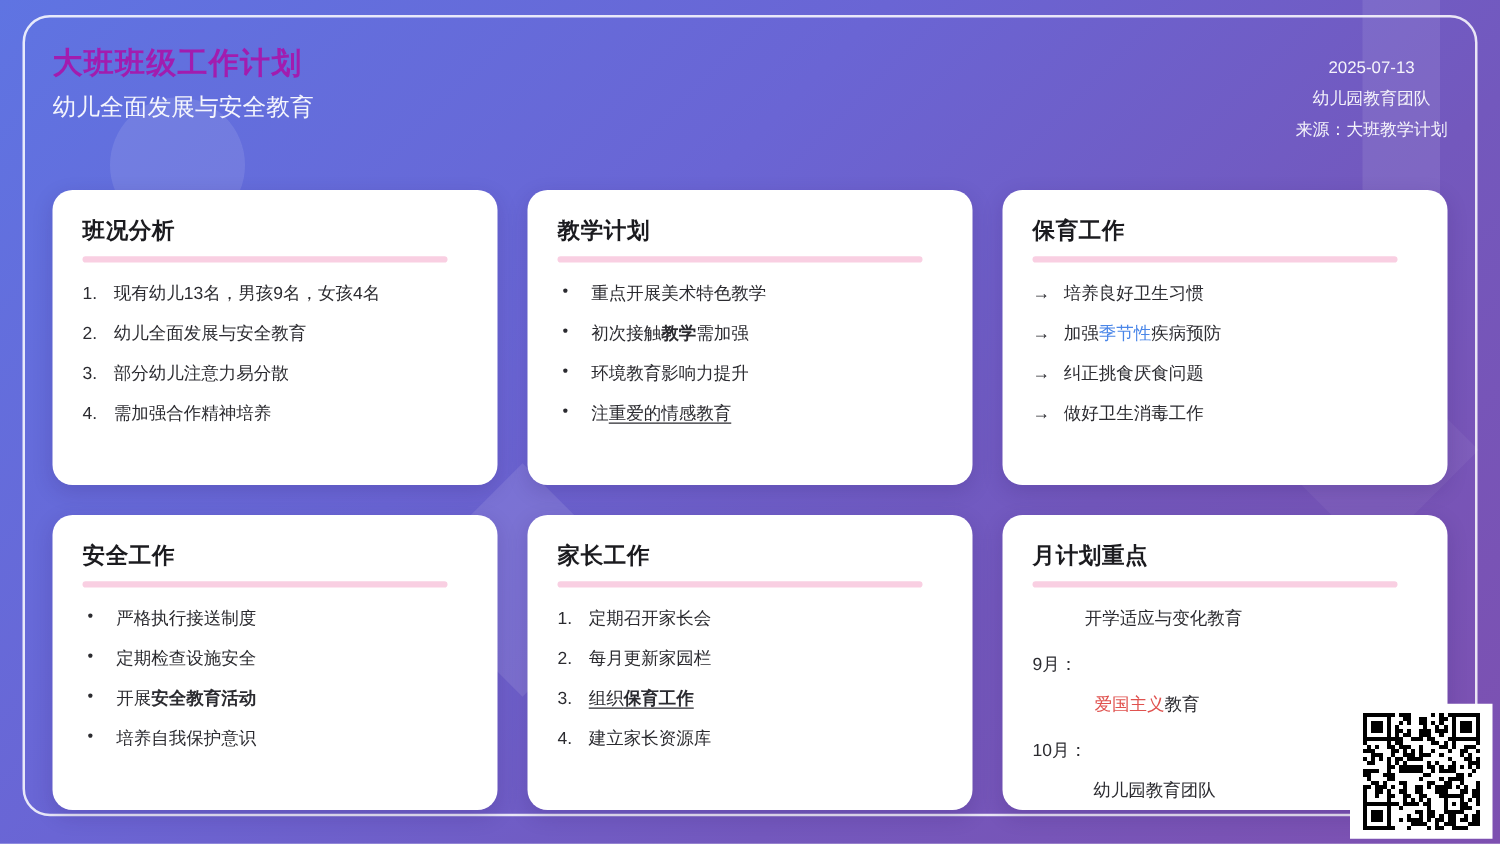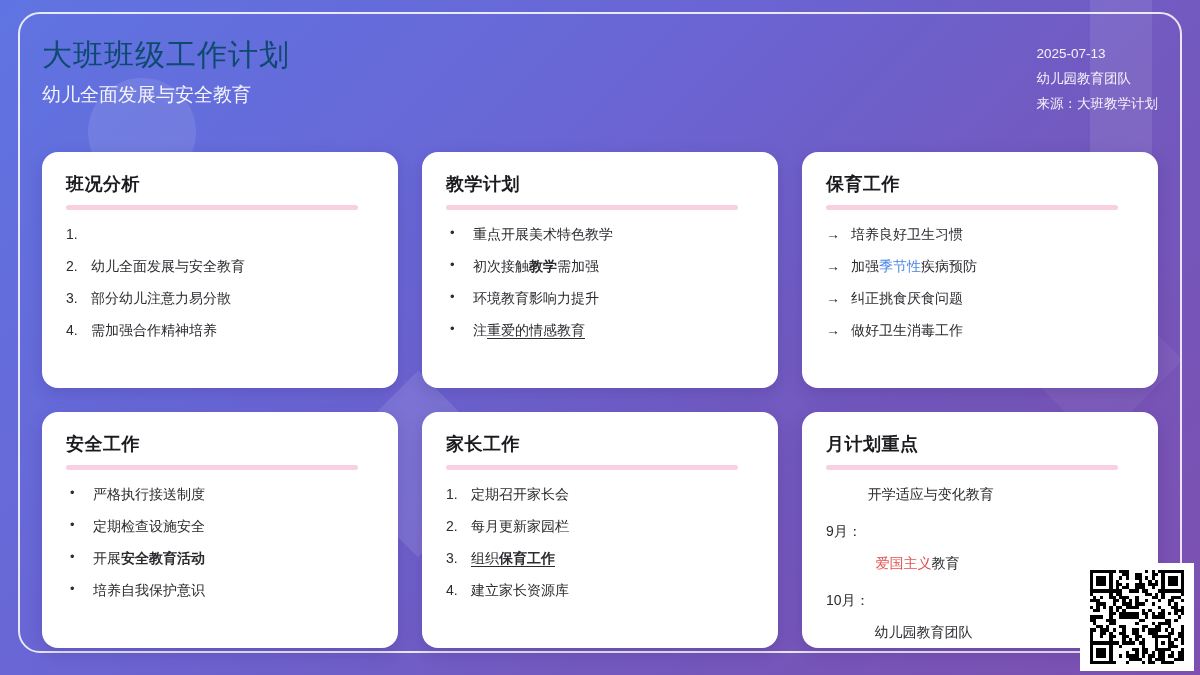--- a/index.html
+++ b/index.html
@@ -31,29 +31,29 @@
 
   
   .frame {
     position:absolute; left:18px; top:12px; right:18px; bottom:22px;
     border:2px solid rgba(255,255,255,.85); border-radius:22px;
   }
 
   
   .header { position:absolute; left:42px; top:36px; right:42px; height:100px; }
   .title {
-    font-size:30px; font-weight:normal; color:#0c4a6e; letter-spacing:1px;
+    font-size:24px; font-weight:bold; color:#a21caf; letter-spacing:1px;
     position:relative; z-index:2; line-height:1.25;
   }
   .subtitle {
     font-size:19px; color:rgba(255,255,255,.93); margin-top:9px;
     position:relative; z-index:2; line-height:1.3;
   }
   .meta {
-    position:absolute; right:0; top:6px; text-align:left;
+    position:absolute; right:0; top:6px; text-align:center;
     color:rgba(255,255,255,.92); font-size:13.5px; line-height:1.85; z-index:2;
   }
 
   
   .grid {
     position:absolute; left:42px; top:152px; width:1116px;
     display:grid; grid-template-columns:repeat(3,356px);
     grid-template-rows:236px 236px; gap:24px 24px;
   }
   .card {
@@ -115,20 +115,21 @@
   </div>
 </div>
 
 <div class="grid" id="card-grid">
     <div class="card">
       <div class="card-title">班况分析</div>
       <div class="card-rule"></div>
       <div class="items">
         <div class="item">
           <span class="marker num">1.</span>
+          <span class="txt">现有幼儿13名，男孩9名，女孩4名</span>
         </div>
         <div class="item">
           <span class="marker num">2.</span>
           <span class="txt">幼儿全面发展与安全教育</span>
         </div>
         <div class="item">
           <span class="marker num">3.</span>
           <span class="txt">部分幼儿注意力易分散</span>
         </div>
         <div class="item">

